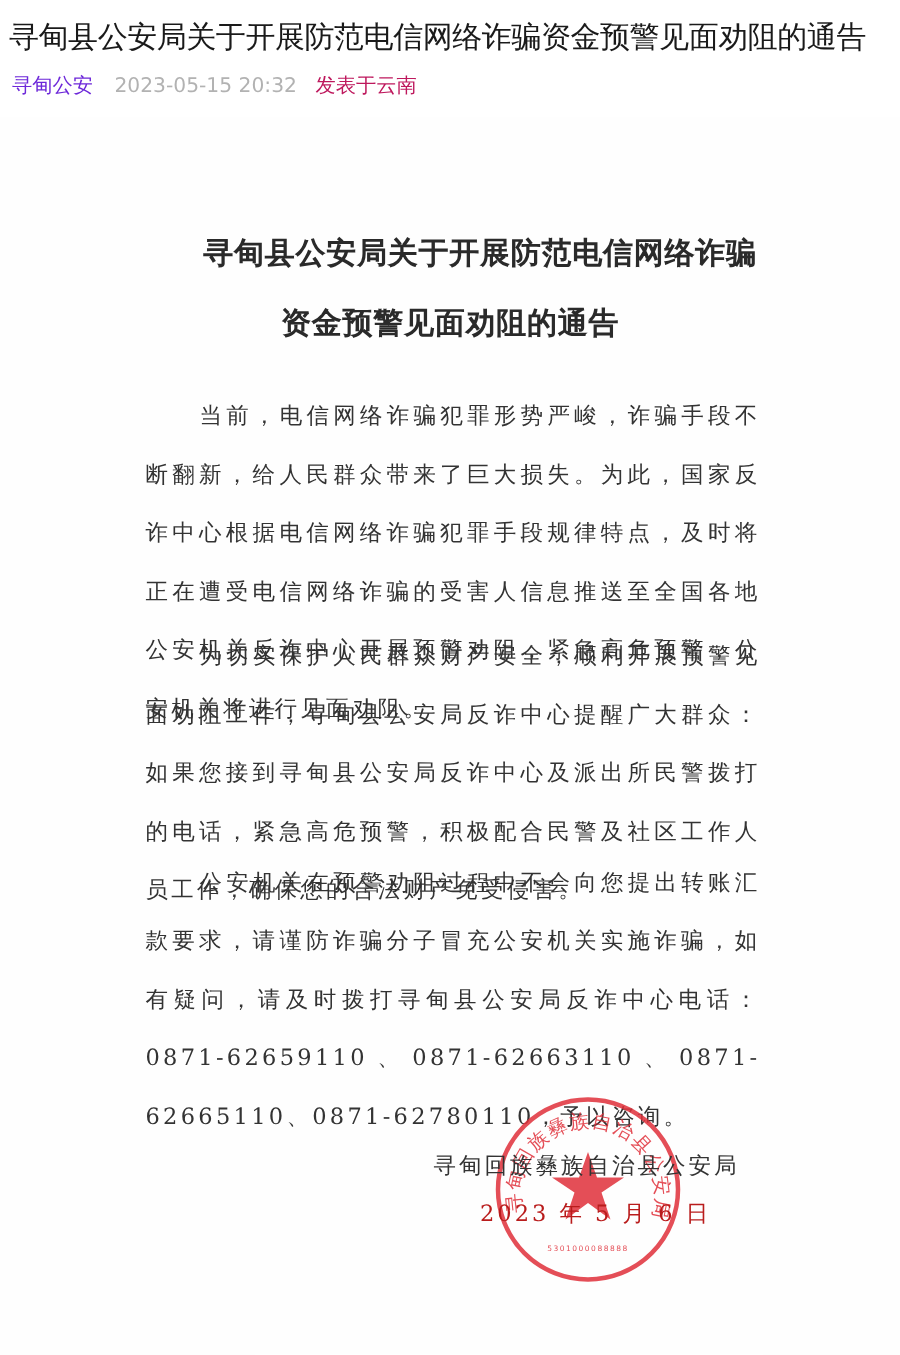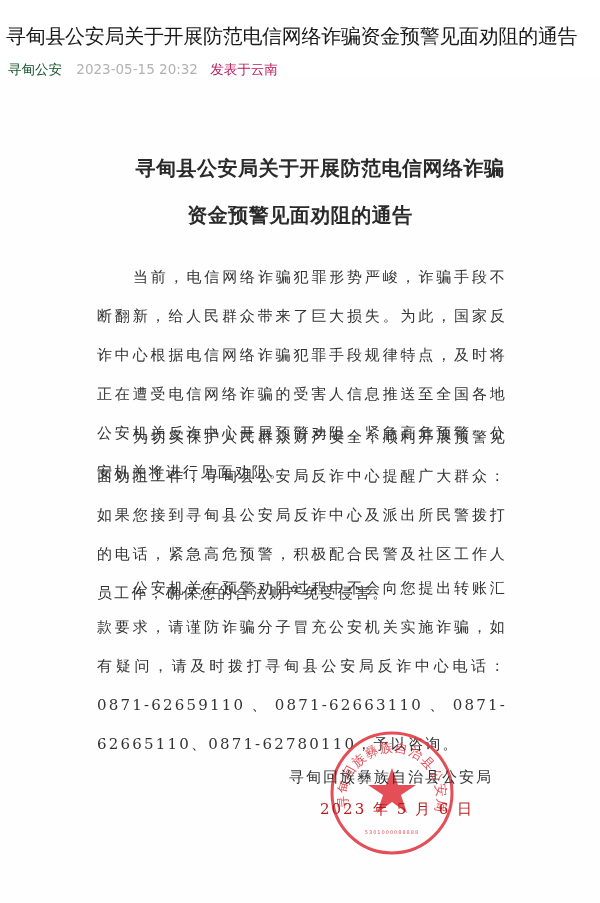--- a/index.html
+++ b/index.html
@@ -1,28 +1,28 @@
 <!DOCTYPE html>
 <html><head>
 <meta charset="utf-8">
 <style>
   html, body { margin: 0; padding: 0; background: #ffffff; }
   body { width: 600px; height: 903px; overflow: hidden; position: relative; }
-  .header { position: absolute; left: 0; top: 12px; width: 600px; height: 75px; }
+  .header { position: absolute; left: 0; top: 0; width: 600px; height: 75px; }
   .title {
     position: absolute; left: 6px; top: 9px;
     font-family: "DejaVu Sans", sans-serif; font-size: 20px; line-height: 30px;
     color: #1a1a1a; white-space: nowrap; letter-spacing: -0.3px;
   }
   .meta {
     position: absolute; left: 8px; top: 47px;
     font-family: "DejaVu Sans", "Liberation Sans", sans-serif; font-size: 13.5px; line-height: 20px;
     white-space: nowrap;
   }
-  .meta .author { color: #14532d; margin-right: 10px; }
+  .meta .author { color: #6d28d9; margin-right: 10px; }
   .meta .time { color: #b2b2b2; margin-right: 8px; }
   .meta .loc { color: #be185d; }
 
   .doc { position: absolute; left: 0; top: 78px; width: 600px; height: 825px; background: #fefefe; }
   .doc-title {
     position: absolute; left: 0; width: 600px; text-align: center;
     font-family: "DejaVu Serif", serif; font-weight: bold; font-size: 20px; color: #2a2a2a;
     letter-spacing: 0.5px;
   }
   .doc-title.l1 { top: 77px; padding-left: 20px; }

